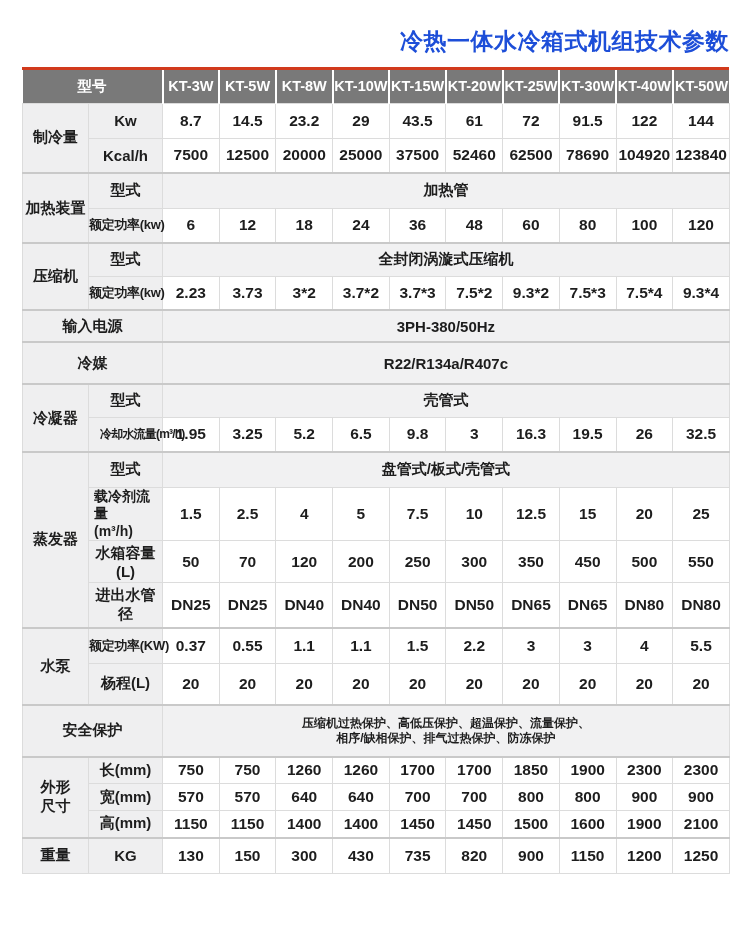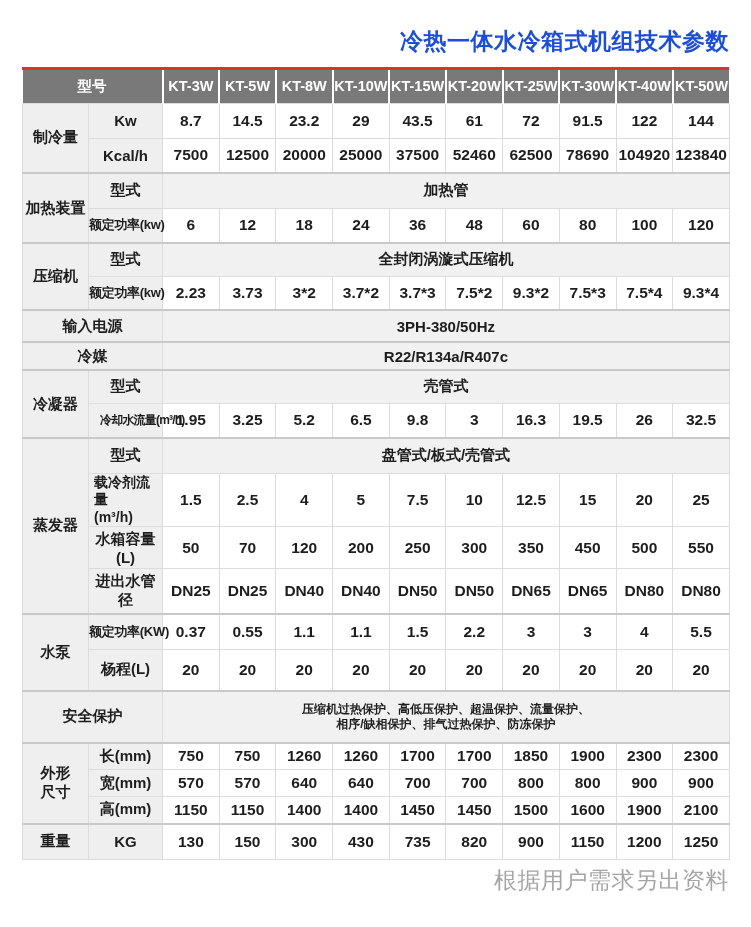--- a/index.html
+++ b/index.html
@@ -163,21 +163,21 @@
             <td class="v">7.5*2</td>
             <td class="v">9.3*2</td>
             <td class="v">7.5*3</td>
             <td class="v">7.5*4</td>
             <td class="v">9.3*4</td>
           </tr>
           <tr class="group" style="height: 32px;">
             <td colspan="2" class="g">输入电源</td>
             <td colspan="10" class="m">3PH-380/50Hz</td>
           </tr>
-          <tr class="group" style="height: 28px; padding-left: 12px;">
+          <tr class="group" style="height: 42px; padding-left: 12px;">
             <td colspan="2" class="g">冷媒</td>
             <td colspan="10" class="m">R22/R134a/R407c</td>
           </tr>
           <tr class="group" style="height: 33px;">
             <td rowspan="2" class="g">冷凝器</td>
             <td class="l">型式</td>
             <td colspan="10" class="m">壳管式</td>
           </tr>
           <tr style="height: 35px;">
             <td class="l xs">冷却水流量(m³/h)</td>
@@ -328,15 +328,14 @@
             <td class="v">900</td>
             <td class="v">1150</td>
             <td class="v">1200</td>
             <td class="v">1250</td>
           </tr>
         </tbody>
     </table>
   </div>
 
   <div class="footer">
-    <div>根据用户需求另出资料</div>
   </div>
 </div>
 
 </body></html>

